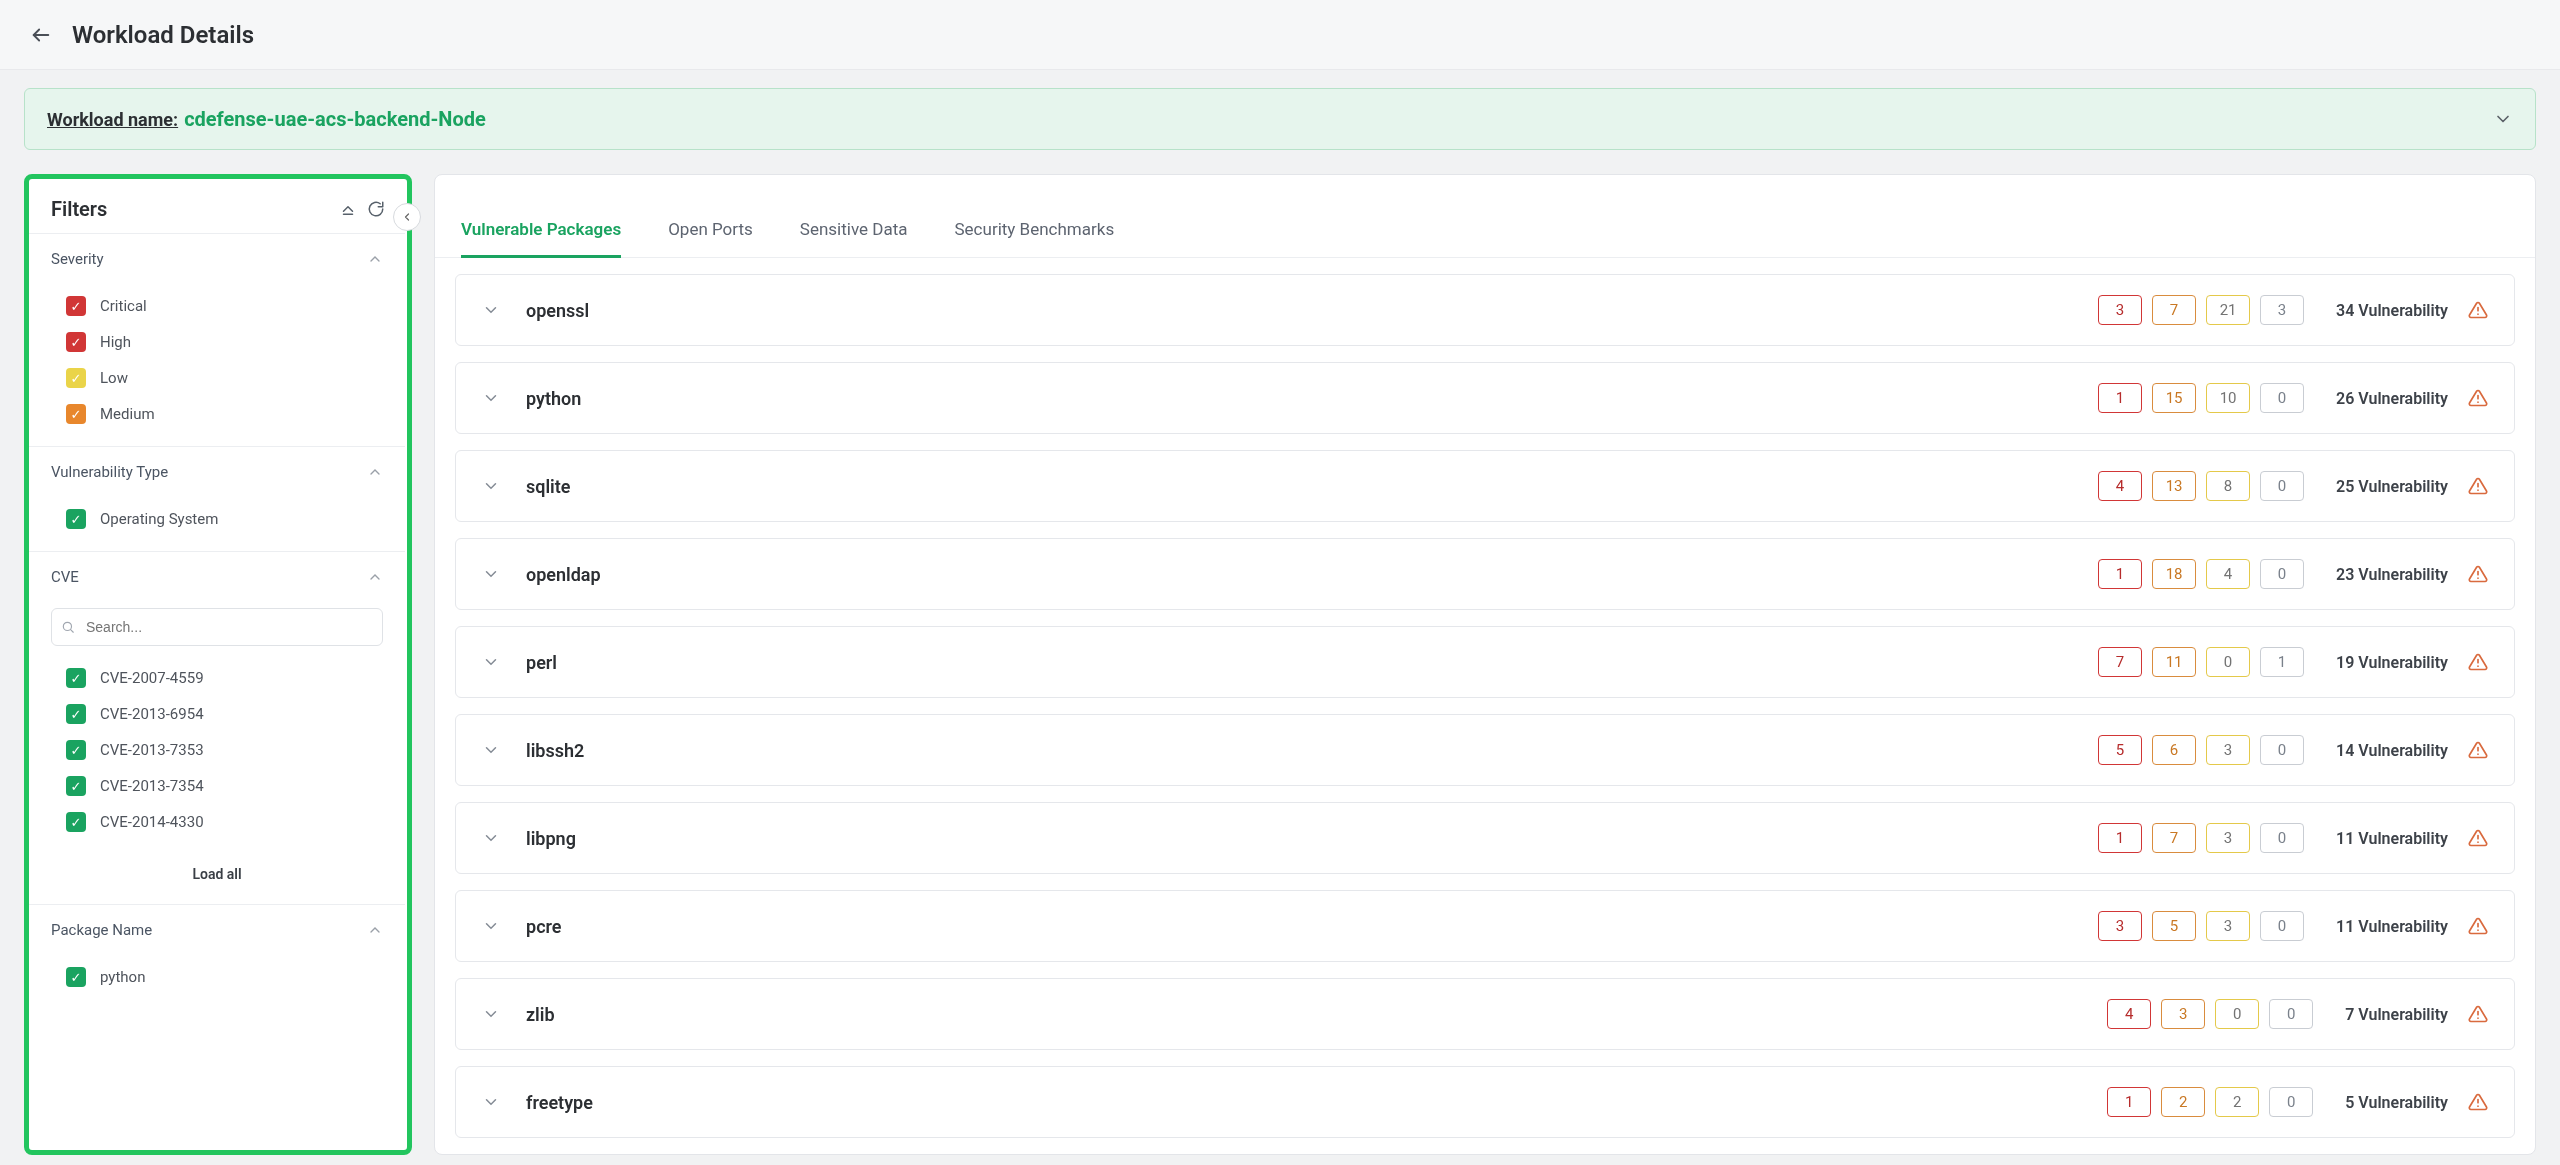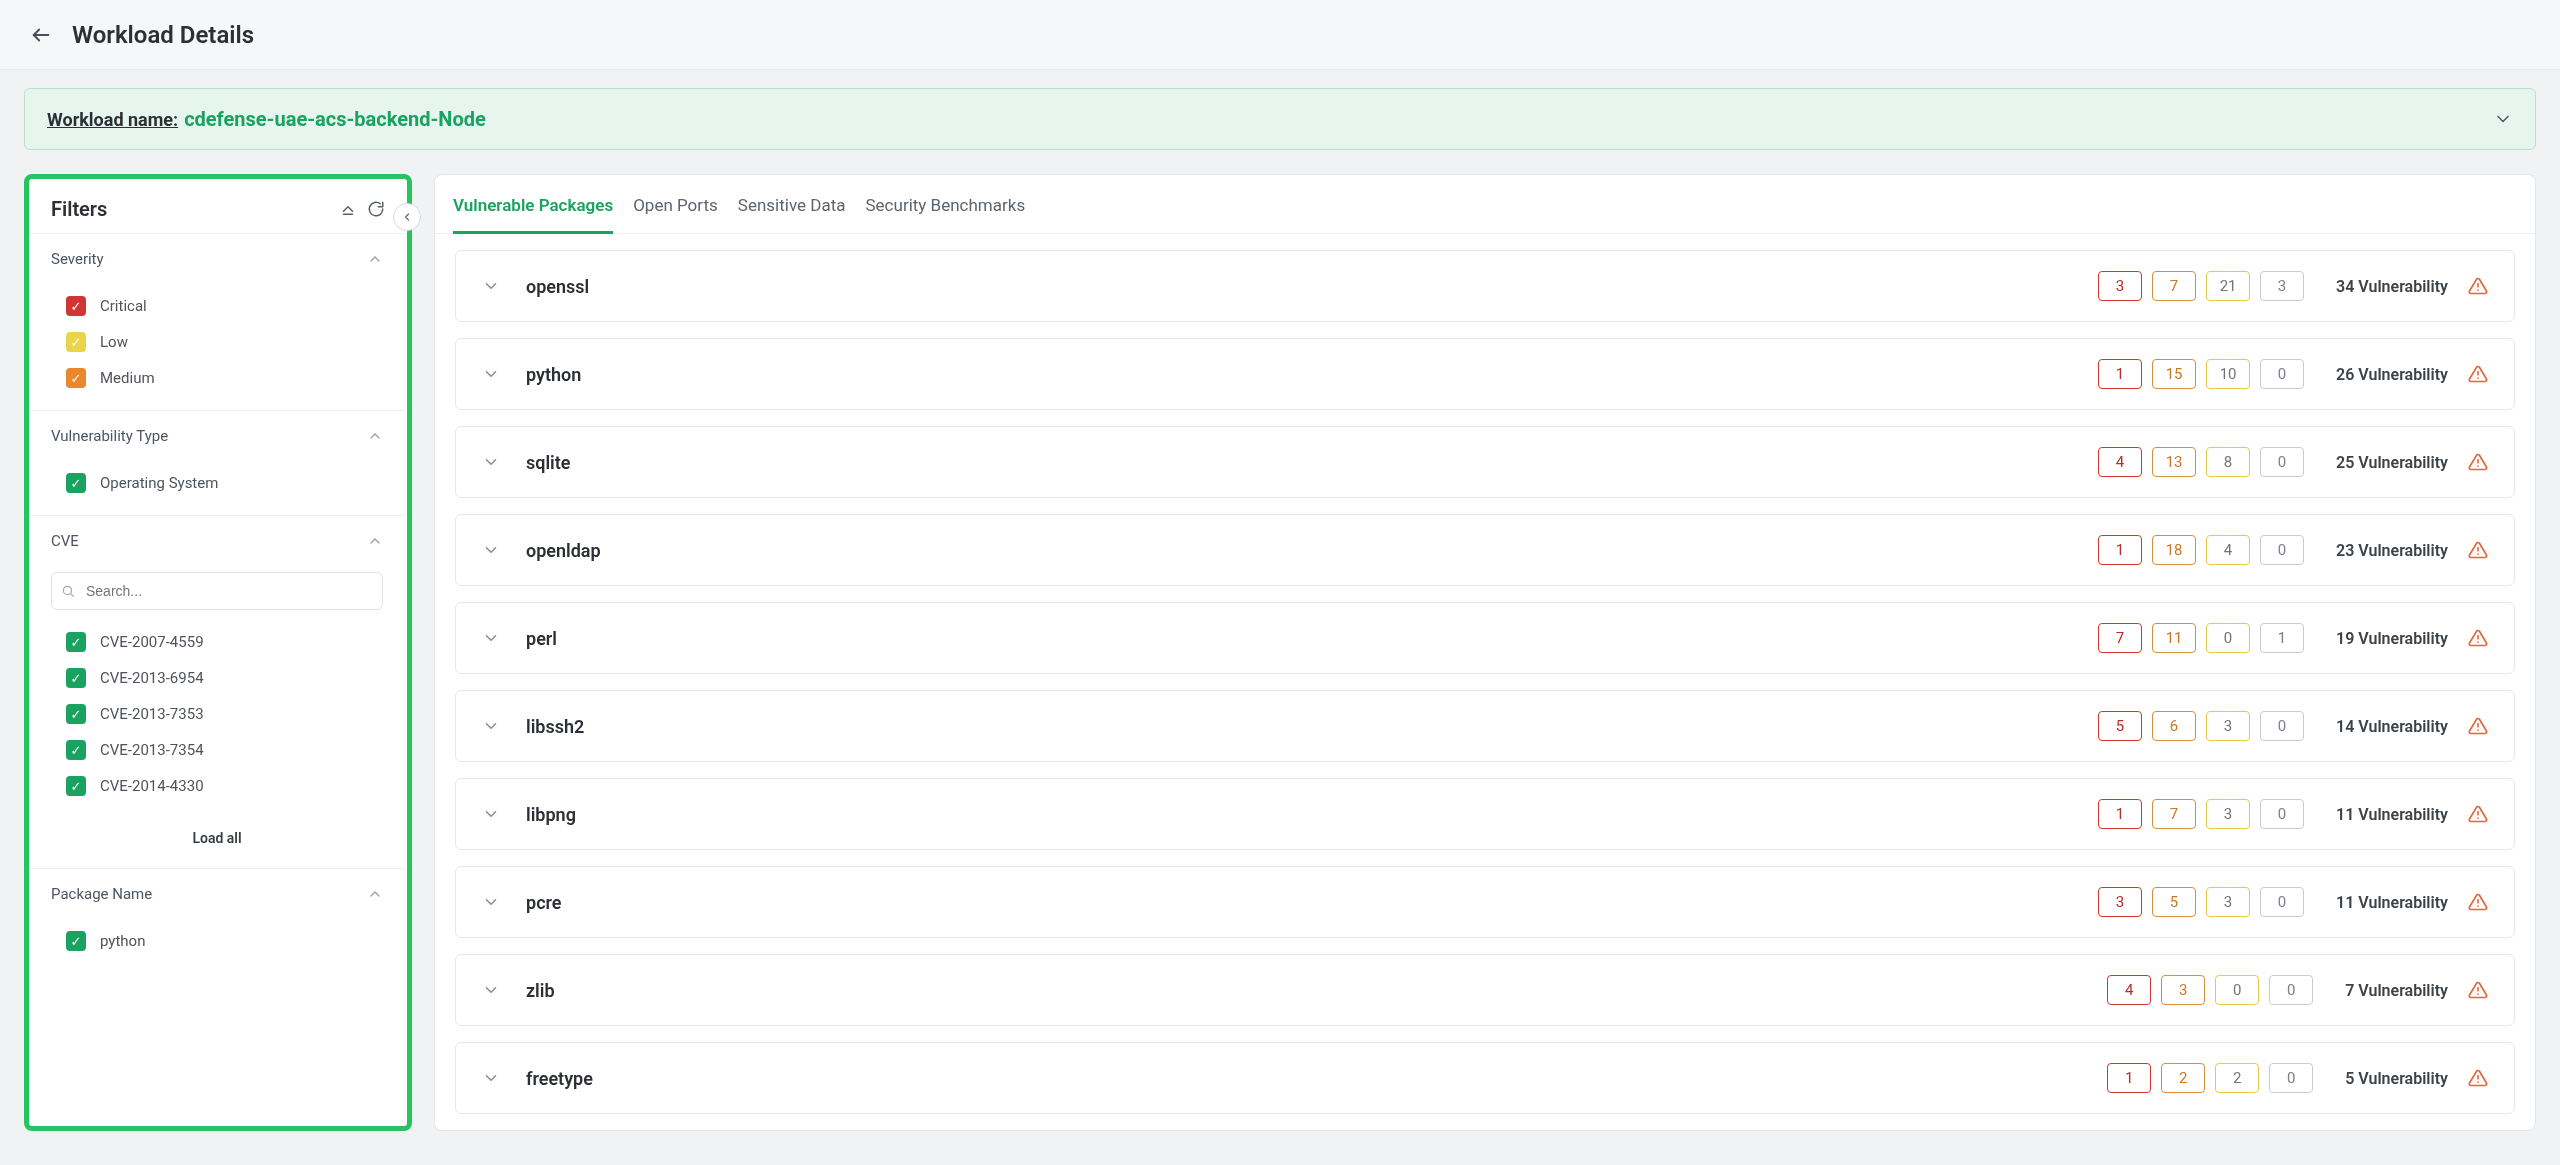--- a/index.html
+++ b/index.html
@@ -159,23 +159,24 @@
     flex: 1;
     background: #fff;
     border: 1px solid #e3e5e9;
     border-radius: 8px;
     display: flex;
     flex-direction: column;
     min-width: 0;
   }
   .tabs {
     display: flex;
-    gap: 20px;
-    padding: 20px 26px 0 18px;
+    gap: 47px;
+    padding: 20px 26px 0 26px;
     border-bottom: 1px solid #eceef1;
+    margin-top: 24px;
   }
   .tab {
     padding-bottom: 16px;
     color: #5d6470;
     font-size: 17px;
     cursor: pointer;
   }
   .tab.active {
     color: #1aa360;
     font-weight: 600;
@@ -294,20 +295,24 @@
                 <polyline points="18 15 12 9 6 15"></polyline>
               </svg>
           </span>
         </div>
         <div class="filter-items" id="severity-items">
             <div class="check-row">
               <span class="check-box cb-red check-mark"></span>
               <span class="check-label">Critical</span>
             </div>
             <div class="check-row">
+              <span class="check-box cb-red check-mark"></span>
+              <span class="check-label">High</span>
+            </div>
+            <div class="check-row">
               <span class="check-box cb-yellow check-mark"></span>
               <span class="check-label">Low</span>
             </div>
             <div class="check-row">
               <span class="check-box cb-orange check-mark"></span>
               <span class="check-label">Medium</span>
             </div>
           </div>
       </div>
 

